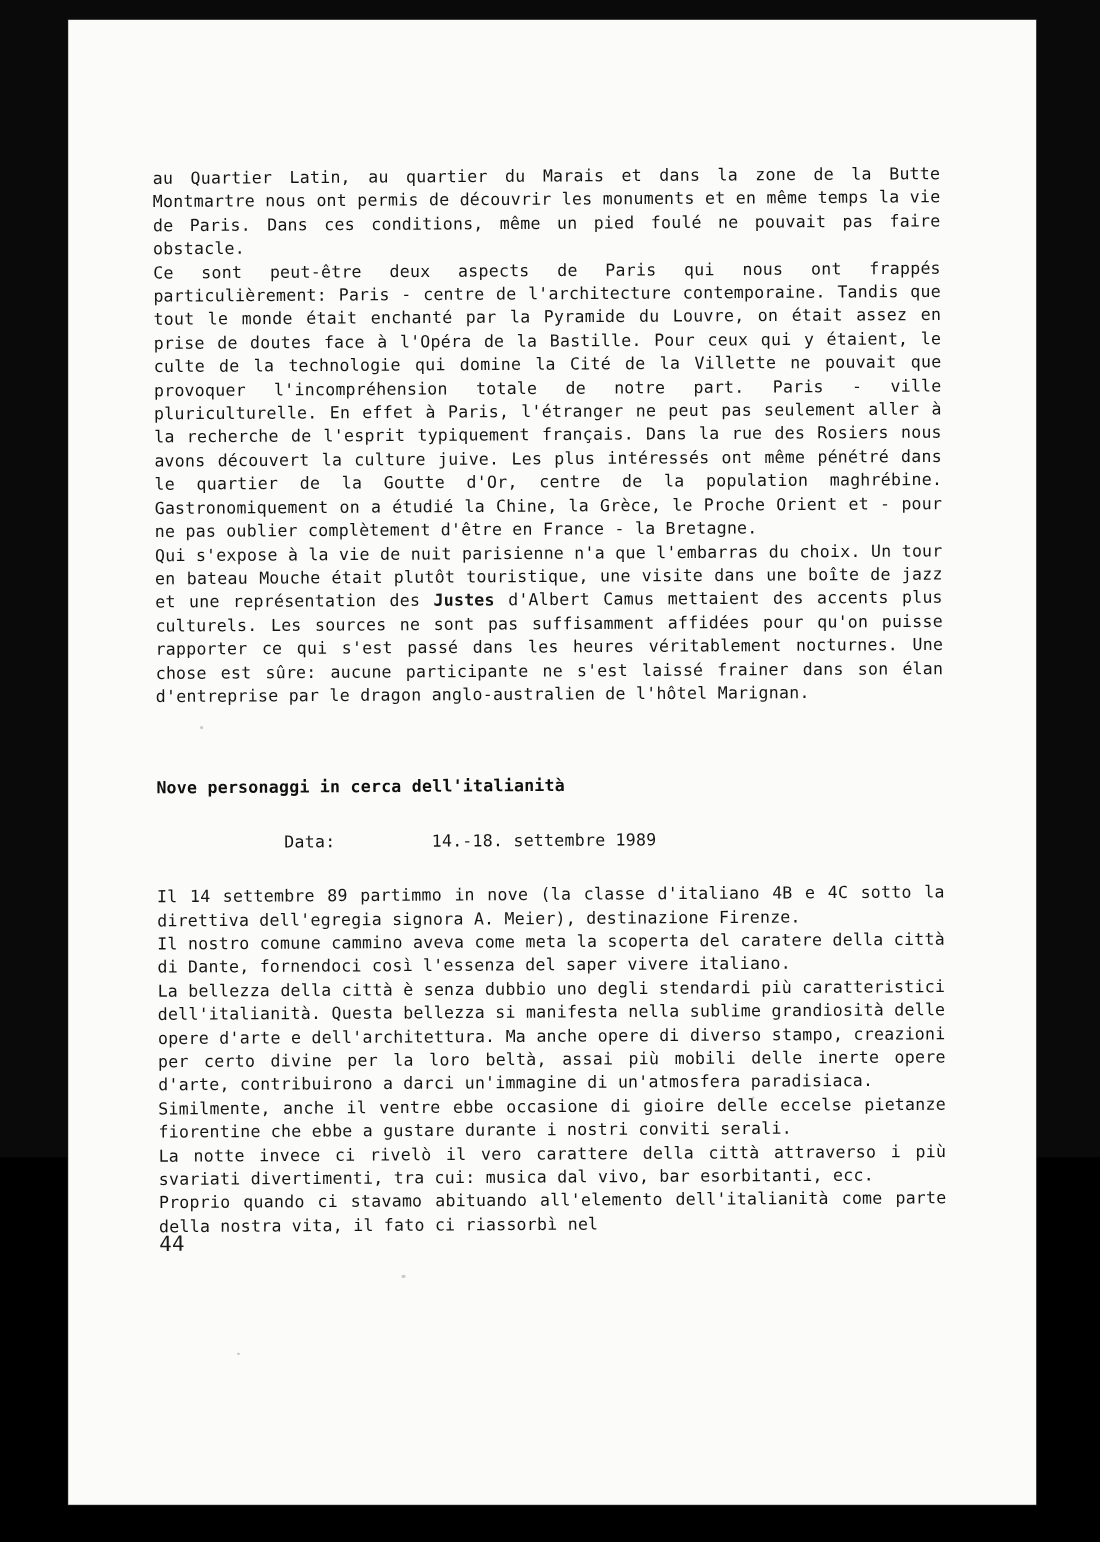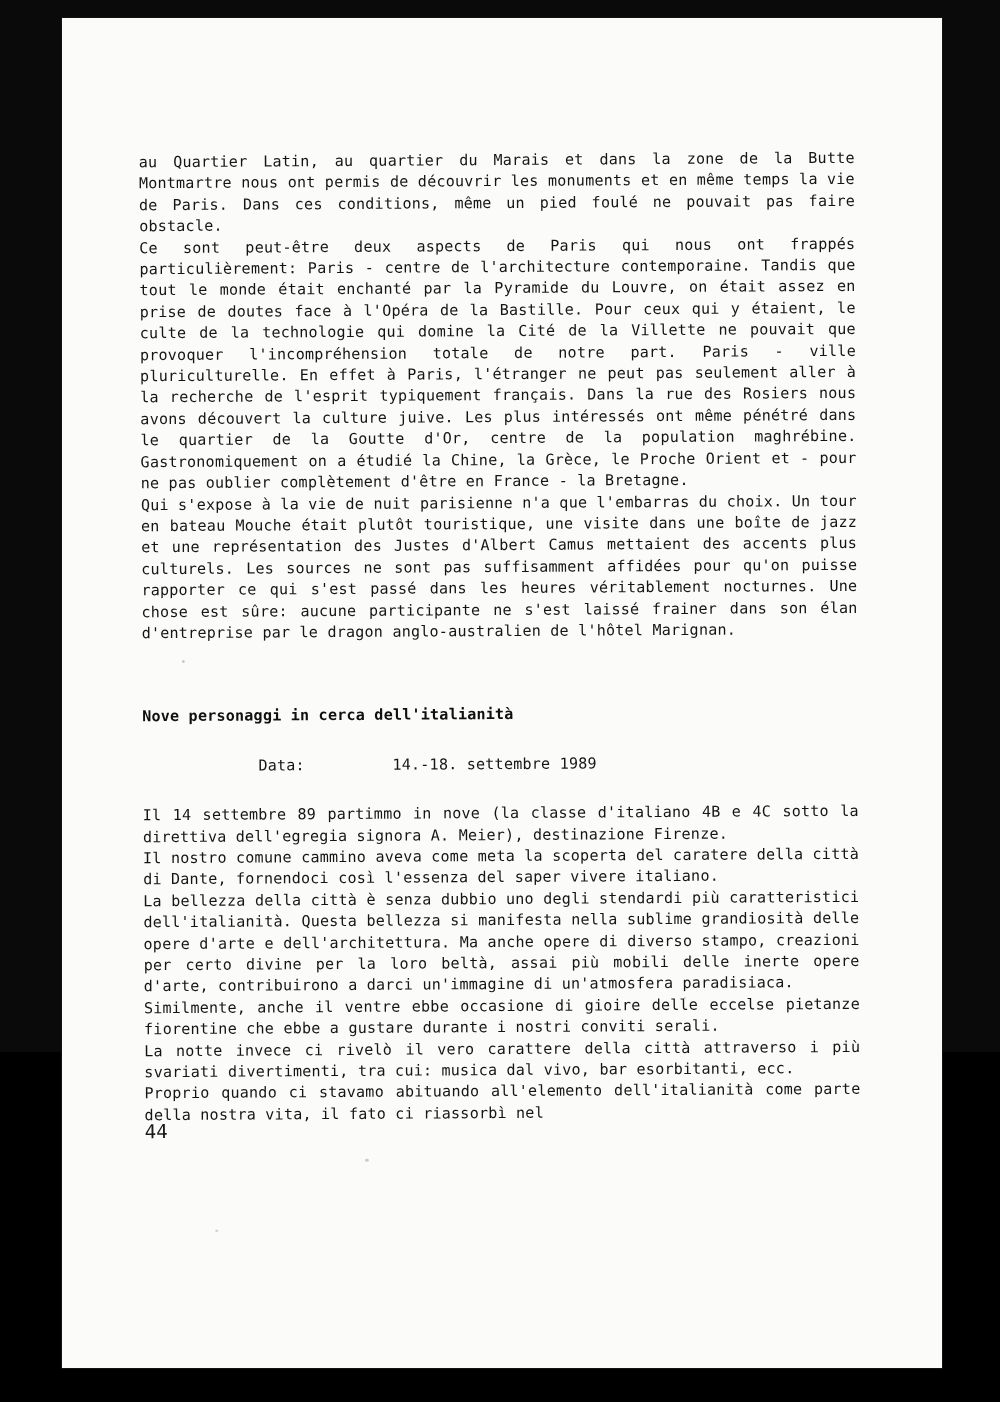--- a/index.html
+++ b/index.html
@@ -76,21 +76,21 @@
     line-height: 21.4px;
     color: #151515;
     letter-spacing: 0.2px;
     display: flex;
   }
   .data-label {
     margin-left: 116px;
     width: 134px;
   }
   .data-value { }
-  .bold-inline { font-weight: normal; }
+  .bold-inline { font-weight: bold; }
   .page-number {
     position: absolute;
     left: 80px;
     top: 1100px;
     font-family: "DejaVu Sans Mono", monospace;
     font-size: 19px;
     color: #1a1a1a;
     letter-spacing: 0.2px;
   }
   .speck {

